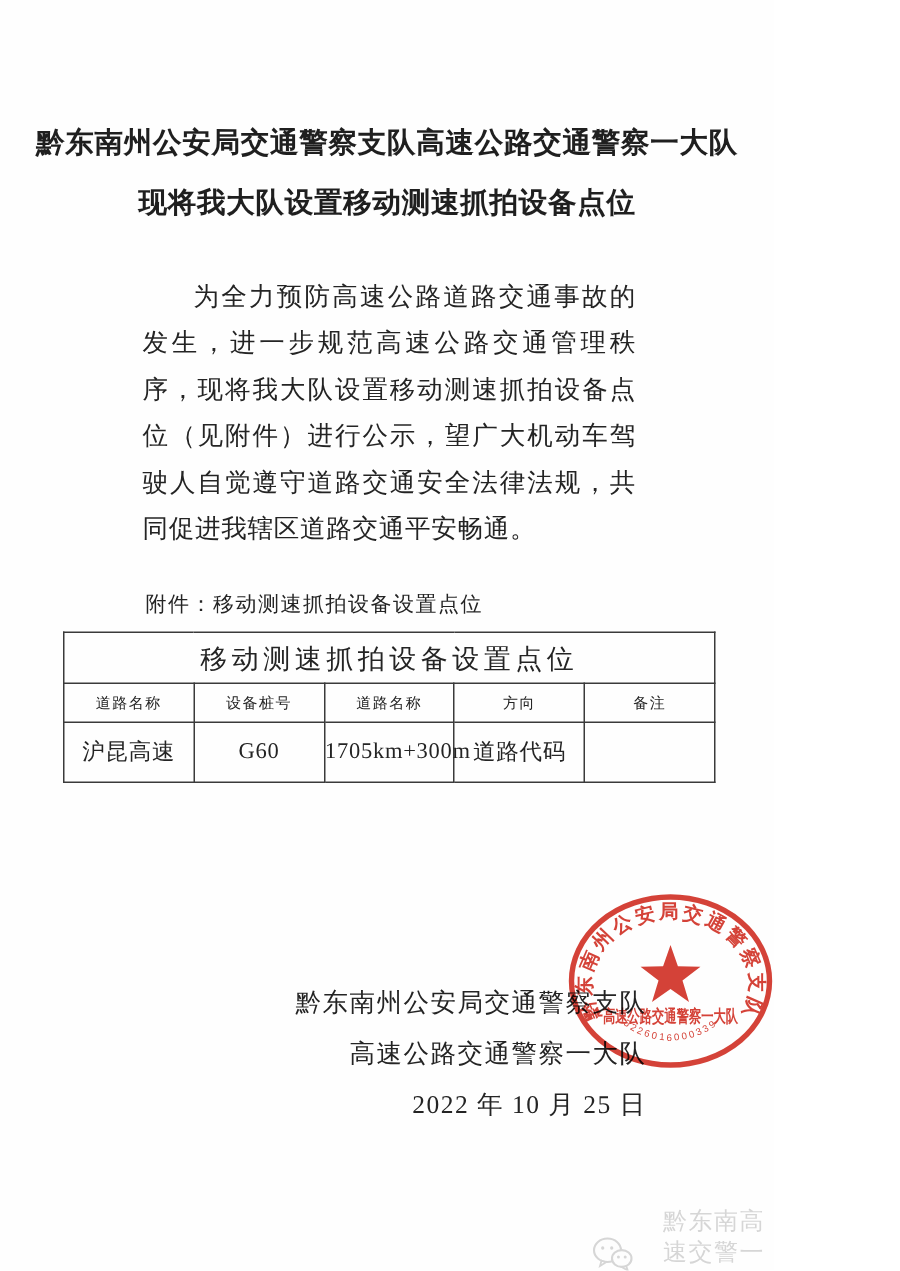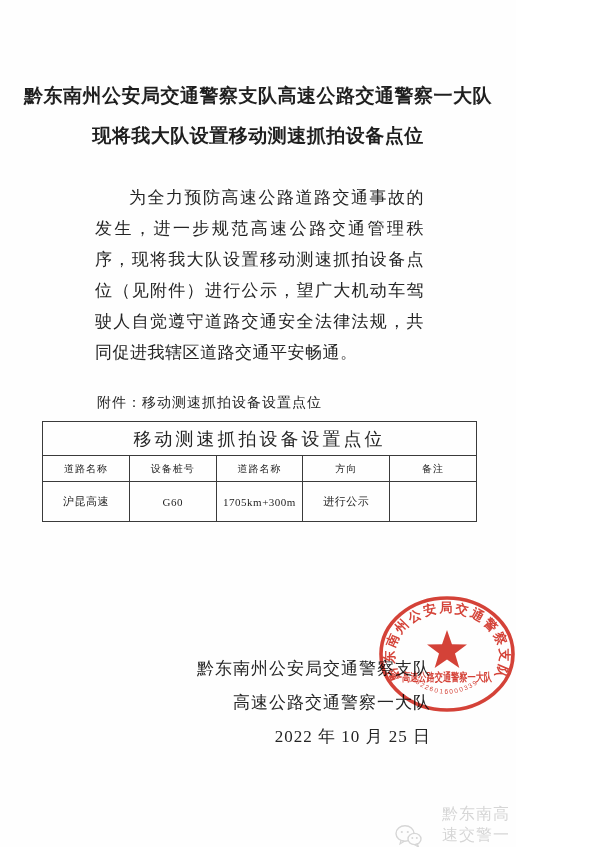--- a/index.html
+++ b/index.html
@@ -48,21 +48,21 @@
   table.points td,table.points th{
     border:1.6px solid #3a3a3a;
     text-align:center;
     vertical-align:middle;
     font-weight:normal;
     color:#242424;
     padding:0;
   }
   .t-title{height:33px;font-size:18px;letter-spacing:3px;}
   .t-head td{height:25px;font-size:10px;letter-spacing:1px;}
-  .t-row td{height:39px;font-size:11px;letter-spacing:.5px;}
+  .t-row td{height:39px;font-size:15px;letter-spacing:.5px;}
   .c1{width:77px;}.c2{width:66px;}.c3{width:124px;}.c4{width:86px;}.c5{width:82px;}
 
   .signature{
     margin-top:130px;
     text-align:right;
     padding-right:85px;
     font-size:17px;
     line-height:34px;
     color:#242424;
     letter-spacing:1px;
@@ -113,21 +113,21 @@
         <td class="c1">道路名称</td>
         <td class="c2">设备桩号</td>
         <td class="c3">道路名称</td>
         <td class="c4">方向</td>
         <td class="c5">备注</td>
       </tr>
       <tr class="t-row">
         <td class="c1">沪昆高速</td>
         <td class="c2">G60</td>
         <td class="c3">1705km+300m</td>
-        <td class="c4">进行公示</td>
+        <td class="c4">道路代码</td>
         <td class="c5"></td>
       </tr>
     </tbody>
   </table>
 
   <div class="signature">
     <div>黔东南州公安局交通警察支队</div>
     <div>高速公路交通警察一大队</div>
     <div>2022 年 10 月 25 日</div>
   </div>

